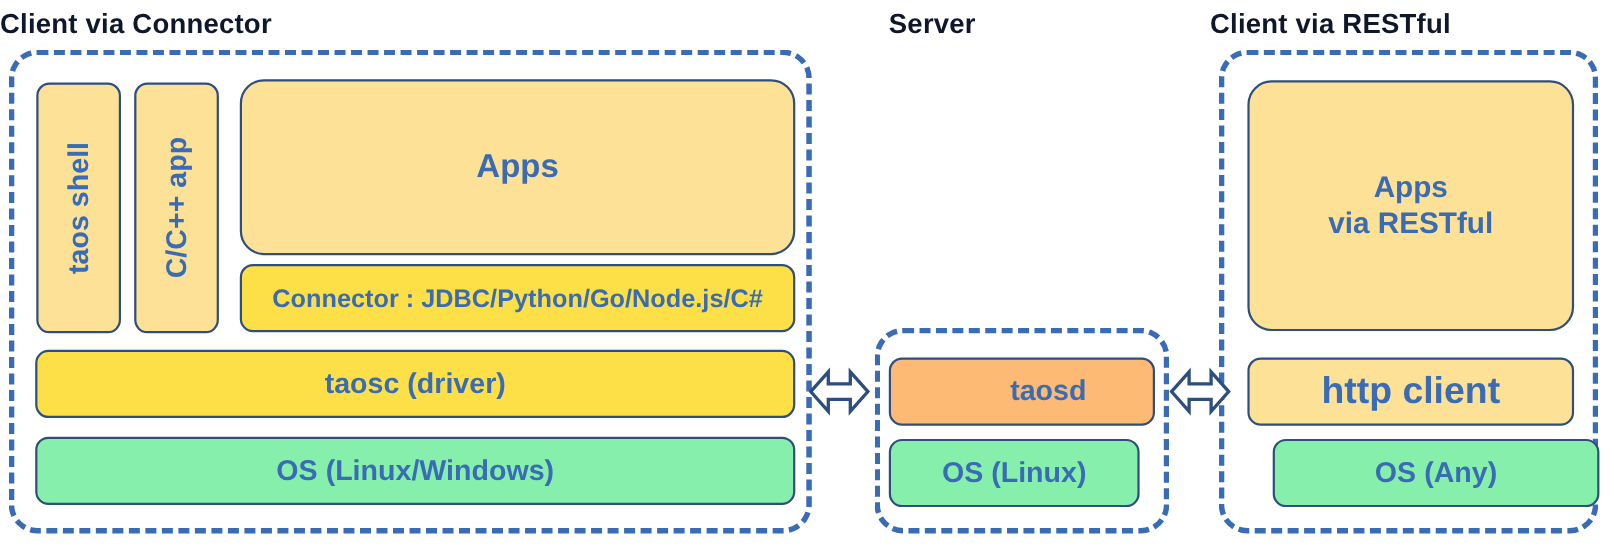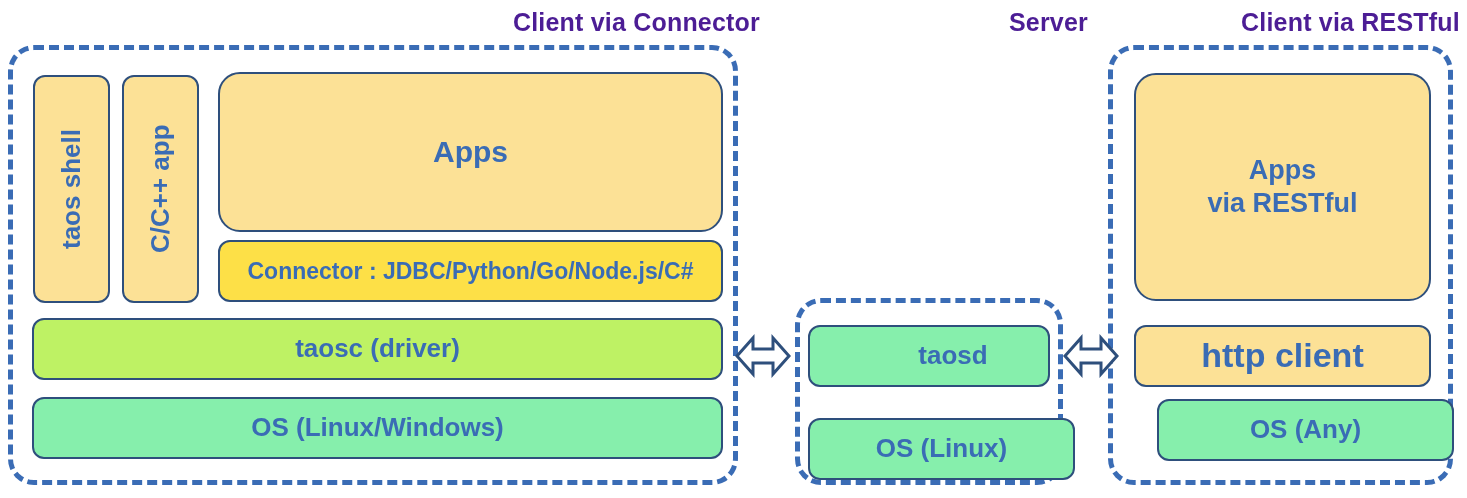--- a/index.html
+++ b/index.html
@@ -13,22 +13,22 @@
     position: relative;
     font-family: "Liberation Sans", sans-serif;
     overflow: hidden;
   }
 
   
   .section-title {
     position: absolute;
     font-weight: bold;
     font-size: 25px;
-    color: #4c1d95;
-    text-align: right;
+    color: #0f172a;
+    text-align: left;
     letter-spacing: 0.2px;
     white-space: nowrap;
   }
   #title-connector { left: 0;    top: 8px;  width: 760px; }
   #title-server    { left: 808px; top: 8px; width: 280px; }
   #title-restful   { left: 1100px; top: 8px; width: 360px; }
 
   
   .panel {
     position: absolute;
@@ -55,23 +55,23 @@
     display: flex;
     align-items: center;
     justify-content: center;
     text-align: center;
     color: #3A6CB5;
     font-weight: bold;
     line-height: 1.22;
   }
   .yellow { background: #FCE196; }
   .grey   { background: #fde047; }
-  .orange { background: #bef264; }
+  .orange { background: #fde047; }
   .blue   { background: #86efac; }
-  .green  { background: #86efac; padding-left: 48px; }
+  .green  { background: #fdba74; padding-left: 48px; }
 
   .vertical {
     writing-mode: vertical-rl;
     transform: rotate(180deg);
   }
 
   
   #box-taos-shell {
     left: 33px;  top: 75px;  width: 77px;  height: 228px;
     font-size: 26px;
@@ -97,21 +97,21 @@
     left: 32px;  top: 397px; width: 691px; height: 62px;
     font-size: 26px;
   }
 
   
   #box-taosd {
     left: 808px; top: 325px; width: 242px; height: 62px;
     font-size: 26px;
   }
   #box-os-linux {
-    left: 808px; top: 418px; width: 267px; height: 62px;
+    left: 808px; top: 399px; width: 228px; height: 62px;
     font-size: 26px;
   }
 
   
   #box-apps-restful {
     left: 1134px; top: 73px;  width: 297px; height: 228px;
     font-size: 27px;
     border-radius: 22px;
   }
   #box-http-client {

